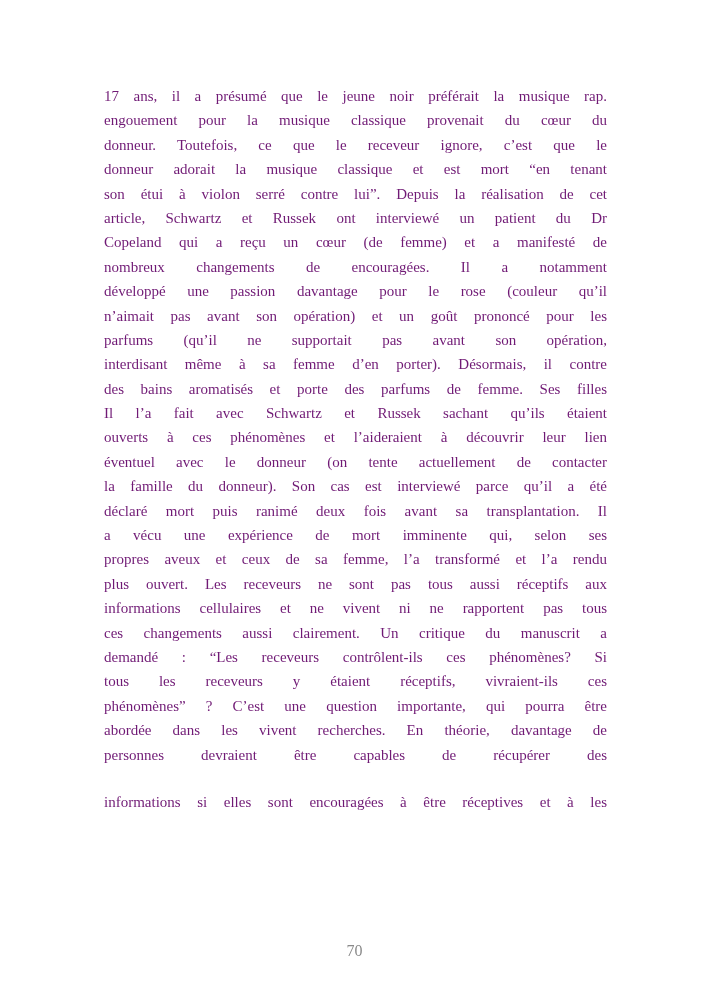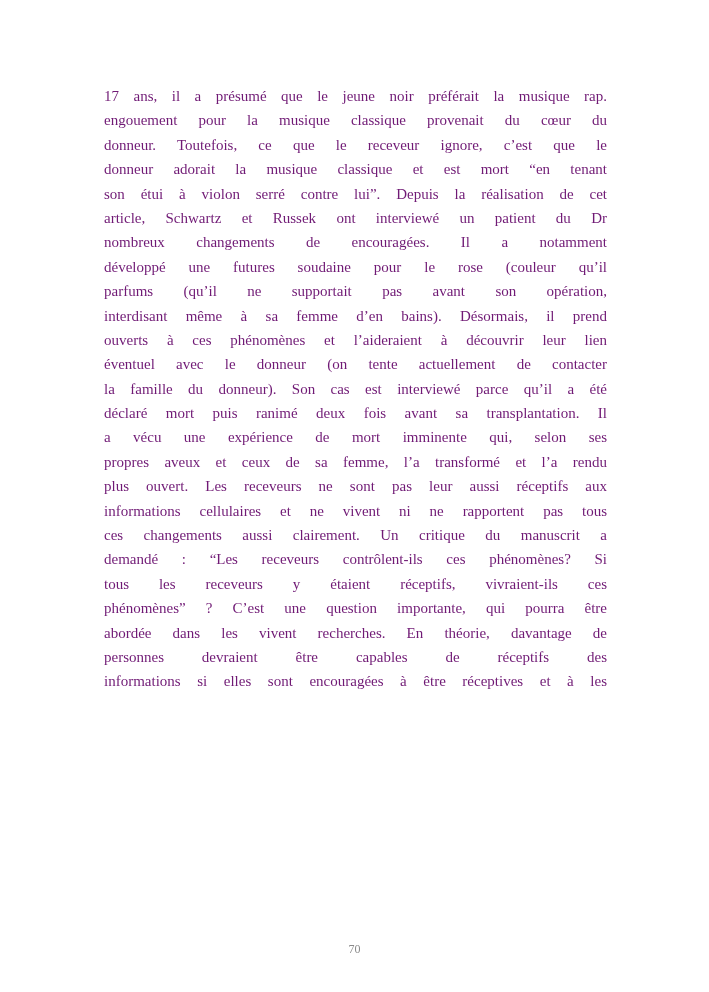--- a/index.html
+++ b/index.html
@@ -16,56 +16,60 @@
     color: #701a75;
   }
   .line {
     display: block;
     height: 24.4px;
     white-space: nowrap;
     text-align: justify;
     text-align-last: justify;
     overflow: hidden;
   }
-  .line.last { text-align-last: justify; }
+  .line.last { text-align-last: justify; margin-top: 23px; }
   .page-number {
     position: absolute;
     left: 0; width: 709px;
     top: 942px;
     text-align: center;
     font-family: "Liberation Serif", "DejaVu Serif", serif;
-    font-size: 12px;
+    font-size: 16px;
     color: #8a8a8a;
   }
 </style>
 </head>
 <body>
 
 <div class="page">
   <div class="body-text">
     <span class="line">17 ans, il a présumé que le jeune noir préférait la musique rap.</span>
     <span class="line">engouement pour la musique classique provenait du cœur du</span>
     <span class="line">donneur. Toutefois, ce que le receveur ignore, c’est que le</span>
     <span class="line">donneur adorait la musique classique et est mort “en tenant</span>
     <span class="line">son étui à violon serré contre lui”. Depuis la réalisation de cet</span>
     <span class="line">article, Schwartz et Russek ont interviewé un patient du Dr</span>
+    <span class="line">Copeland qui a reçu un cœur (de femme) et a manifesté de</span>
     <span class="line">nombreux changements de encouragées. Il a notamment</span>
-    <span class="line">développé une futures soudaine pour le rose (couleur qu’il</span>
+    <span class="line">développé une passion davantage pour le rose (couleur qu’il</span>
+    <span class="line">n’aimait pas avant son opération) et un goût prononcé pour les</span>
     <span class="line">parfums (qu’il ne supportait pas avant son opération,</span>
-    <span class="line">interdisant même à sa femme d’en bains). Désormais, il prend</span>
+    <span class="line">interdisant même à sa femme d’en porter). Désormais, il contre</span>
+    <span class="line">des bains aromatisés et porte des parfums de femme. Ses filles</span>
+    <span class="line">Il l’a fait avec Schwartz et Russek sachant qu’ils étaient</span>
     <span class="line">ouverts à ces phénomènes et l’aideraient à découvrir leur lien</span>
     <span class="line">éventuel avec le donneur (on tente actuellement de contacter</span>
     <span class="line">la famille du donneur). Son cas est interviewé parce qu’il a été</span>
     <span class="line">déclaré mort puis ranimé deux fois avant sa transplantation. Il</span>
     <span class="line">a vécu une expérience de mort imminente qui, selon ses</span>
     <span class="line">propres aveux et ceux de sa femme, l’a transformé et l’a rendu</span>
-    <span class="line">plus ouvert. Les receveurs ne sont pas leur aussi réceptifs aux</span>
+    <span class="line">plus ouvert. Les receveurs ne sont pas tous aussi réceptifs aux</span>
     <span class="line">informations cellulaires et ne vivent ni ne rapportent pas tous</span>
     <span class="line">ces changements aussi clairement. Un critique du manuscrit a</span>
     <span class="line">demandé : “Les receveurs contrôlent-ils ces phénomènes? Si</span>
     <span class="line">tous les receveurs y étaient réceptifs, vivraient-ils ces</span>
     <span class="line">phénomènes” ? C’est une question importante, qui pourra être</span>
     <span class="line">abordée dans les vivent recherches. En théorie, davantage de</span>
-    <span class="line">personnes devraient être capables de réceptifs des</span>
+    <span class="line">personnes devraient être capables de récupérer des</span>
     <span class="line last">informations si elles sont encouragées à être réceptives et à les</span>
   </div>
   <div class="page-number">70</div>
 </div>
 
 </body></html>

